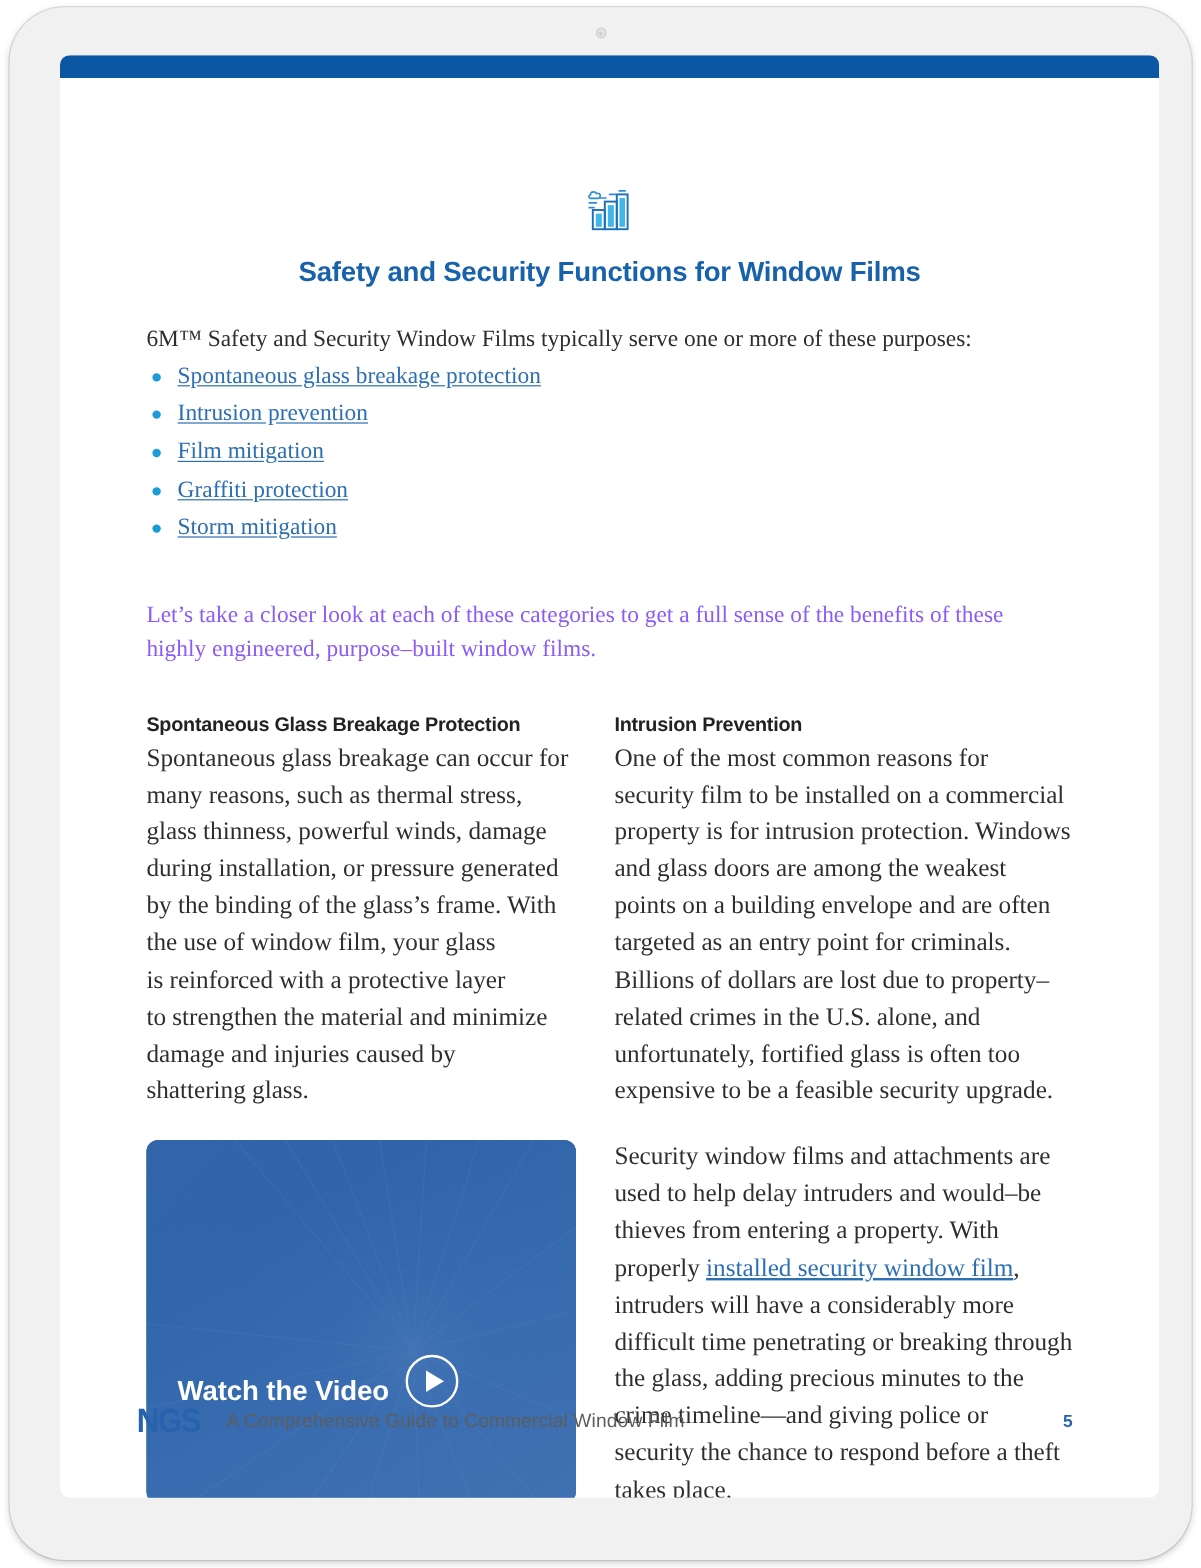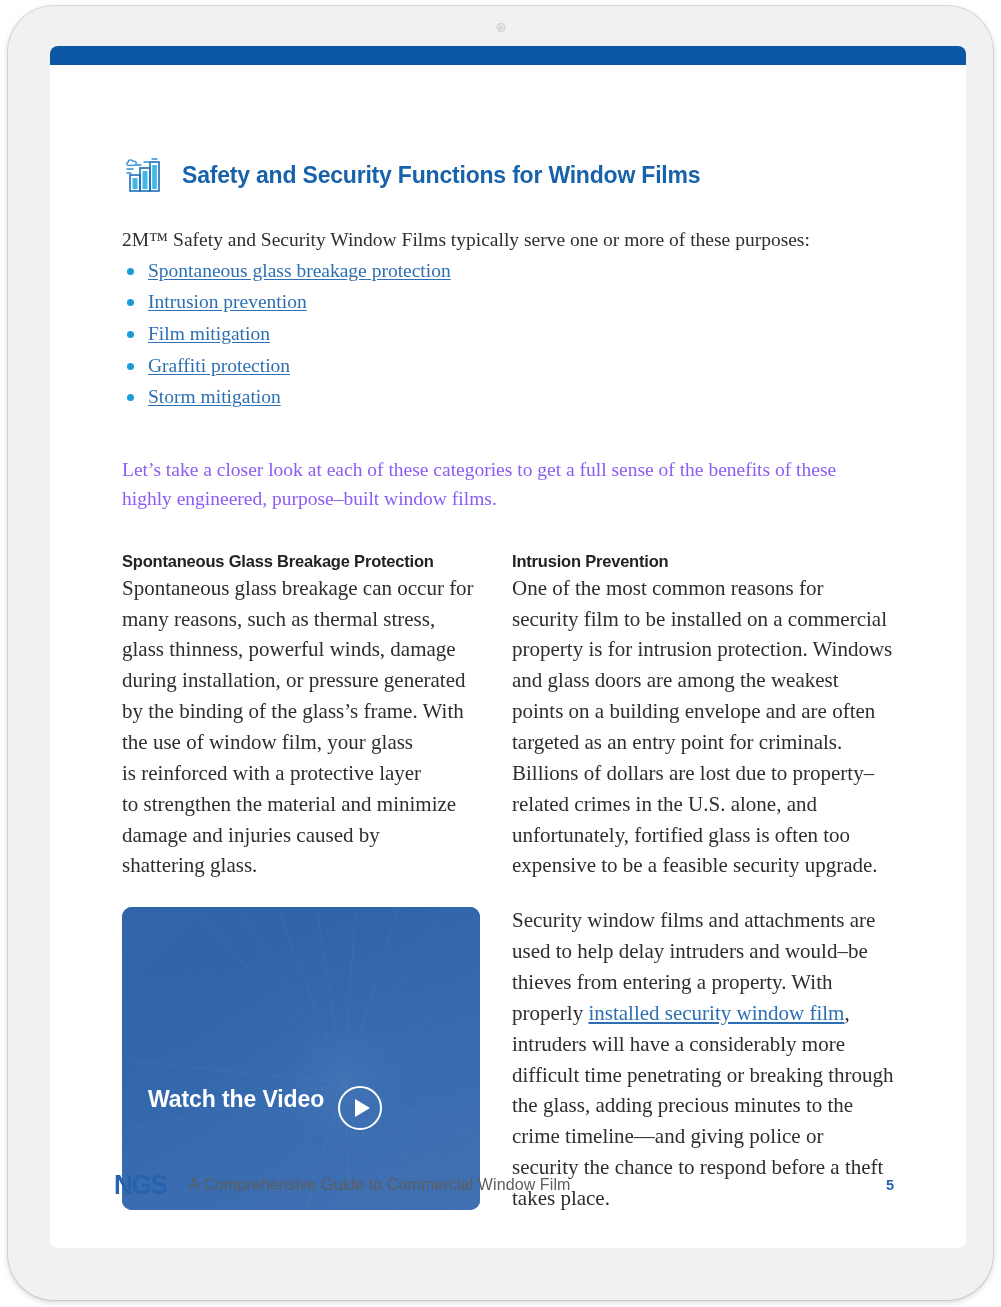--- a/index.html
+++ b/index.html
@@ -77,20 +77,21 @@
     padding: 0 72px;
     box-sizing: border-box;
   }
 
   
   .section-head {
     display: flex;
     align-items: center;
     gap: 16px;
     margin-top: 88px;
+    flex-direction: column;
   }
   .skyline-icon {
     width: 44px;
     height: 44px;
     flex: 0 0 44px;
     display: block;
   }
   .section-title {
     font-family: "Liberation Sans", sans-serif;
     font-size: 23px;
@@ -218,21 +219,21 @@
     line-height: 1.40;
     text-align: right;
     letter-spacing: 0.1px;
     white-space: pre-line;
   }
   .watch-row {
     position: absolute;
     left: 26px;
     bottom: 80px;
     display: flex;
-    align-items: flex-start;
+    align-items: flex-end;
     gap: 14px;
   }
   .watch-label {
     font-family: "Liberation Sans", sans-serif;
     font-size: 23px;
     font-weight: bold;
     color: #ffffff;
     letter-spacing: -0.1px;
   }
   .play-btn {
@@ -311,21 +312,21 @@
             <line x1="5" y1="20" x2="9" y2="20"></line>
             <line x1="14" y1="12" x2="19" y2="12"></line>
             <line x1="22" y1="9" x2="27" y2="9"></line>
             <line x1="30" y1="6" x2="35" y2="6"></line>
           </g>
           <path d="M6 9.5a2.6 2.6 0 0 1 2.6-2.6c1.1 0 2 .6 2.4 1.5.3-.2.7-.3 1.1-.3a2.1 2.1 0 0 1 0 4.2H6.3A1.4 1.4 0 0 1 6 9.5z" fill="none" stroke="#2c8fd4" stroke-width="1.3"></path>
         </svg>
         <div class="section-title">Safety and Security Functions for Window Films</div>
       </div>
 
-      <div class="intro">2M™ Safety and Security Window Films typically serve one or more of these purposes:</div>
+      <div class="intro">6M™ Safety and Security Window Films typically serve one or more of these purposes:</div>
 
       <ul class="bullets">
         <li><span class="link">Spontaneous glass breakage protection</span></li>
         <li><span class="link">Intrusion prevention</span></li>
         <li><span class="link">Film mitigation</span></li>
         <li><span class="link">Graffiti protection</span></li>
         <li><span class="link">Storm mitigation</span></li>
       </ul>
 
       <div class="lede">Let’s take a closer look at each of these categories to get a full sense of the benefits of these highly engineered, purpose–built window films.</div>

